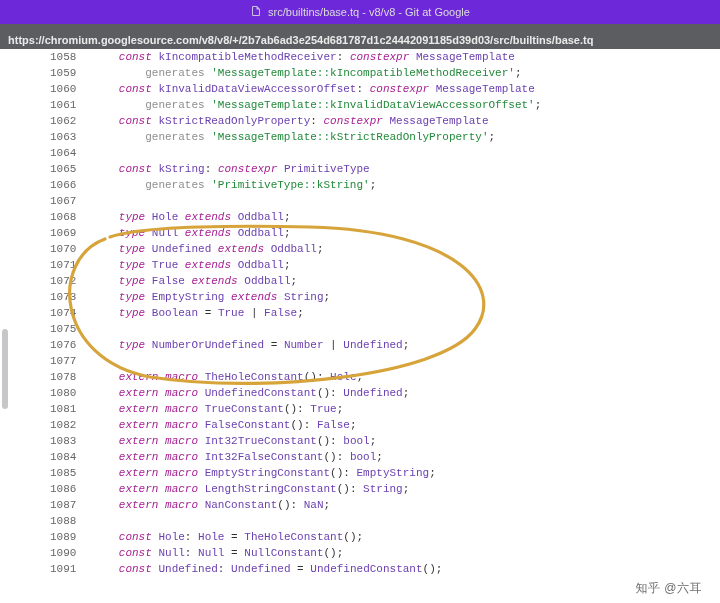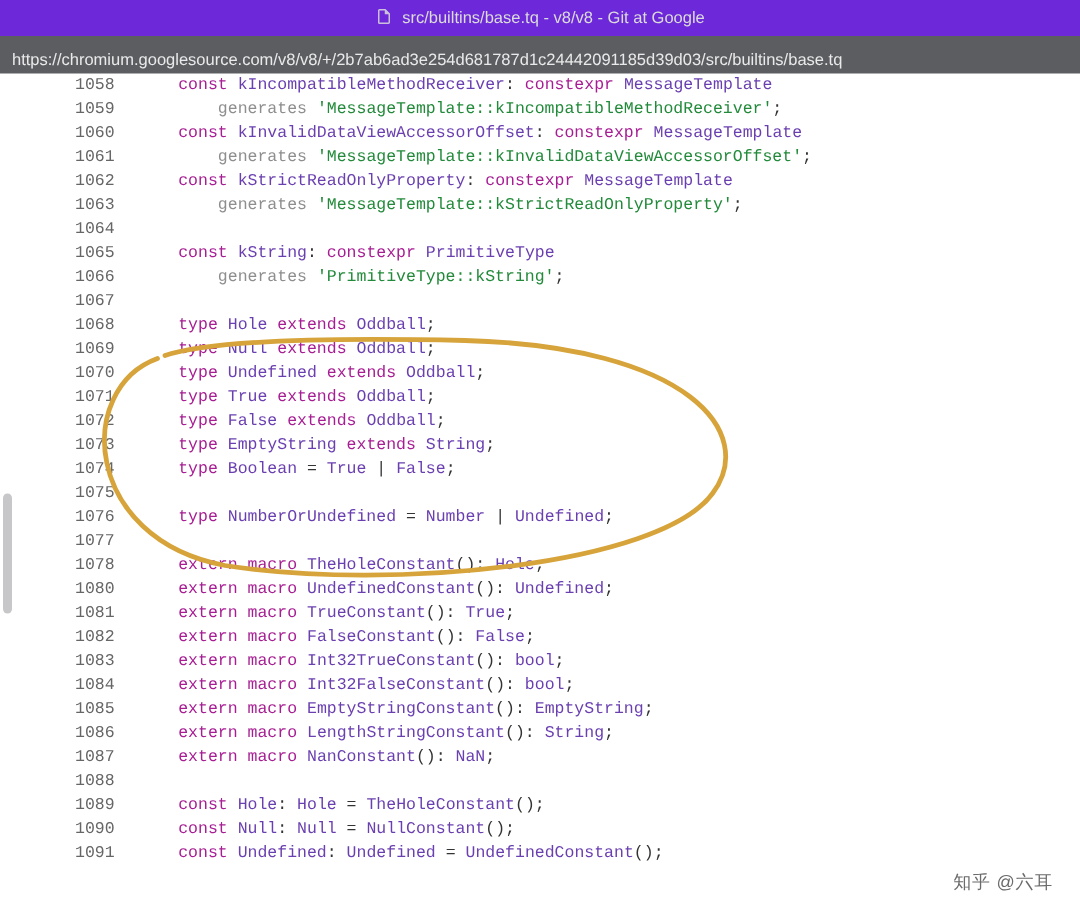--- a/index.html
+++ b/index.html
@@ -24,20 +24,21 @@
 .titlebar svg { width: 12px; height: 12px; fill: #dcdcdc; opacity: .85; }
 .urlbar {
   background: #5b5d61;
   color: #eaeaea;
   height: 25px;
   display: flex;
   align-items: center;
   padding: 16px 8px;
   font-size: 11px;
   border-bottom: 3px solid #14b8a6;
+  font-weight: bold;
 }
 .code-viewport {
   position: absolute;
   top: 49px; left: 0; right: 0; bottom: 0;
   background: #ffffff;
   overflow: hidden;
 }
 .code-scroll {
   height: 100%;
   overflow-y: auto;
@@ -46,21 +47,21 @@
 .scrollbar-stub {
   position: absolute;
   left: 2px; top: 280px;
   width: 6px; height: 80px;
   background: #c7c7c9;
   border-radius: 3px;
 }
 table.code { border-collapse: collapse; font-family: Menlo, Consolas, "Courier New", monospace; font-size: 11px; line-height: 16px; }
 td.ln { color: #666; text-align: right; padding: 0 16px 0 40px; user-select: none; vertical-align: top; }
 td.cc { white-space: pre; padding-right: 20px; }
-.kw  { color: #a71d93; }   
+.kw  { color: #a71d93; font-style: italic; }   
 .id  { color: #6a3fb0; }   
 .ty  { color: #6a3fb0; }   
 .str { color: #228a3a; text-align: right; }   
 .g9  { color: #8e8e8e; }   
 .pn  { color: #333; }
 .circle {
   position: absolute;
   pointer-events: none;
   left: 60px; top: 170px;
   width: 435px; height: 170px;

